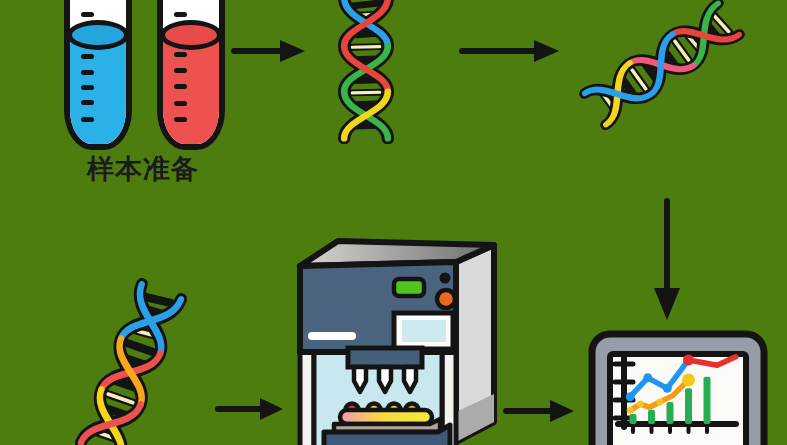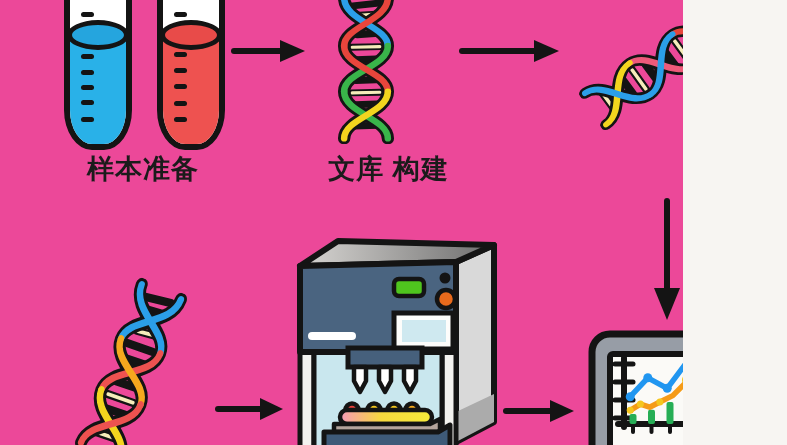--- a/index.html
+++ b/index.html
@@ -1,17 +1,17 @@
 <!DOCTYPE html>
 <html><head>
 <meta charset="utf-8">
 <style>
   html,body{margin:0;padding:0;background:#f7f5f2;}
-  .canvas{position:relative;width:683px;height:445px;background:#ec4899;overflow:hidden;
-          font-family:Liberation Sans, sans-serif;}
+  .canvas{position:relative;width:787px;height:445px;background:#4d7c0f;overflow:hidden;
+          font-family:Liberation Mono, monospace;}
   .abs{position:absolute;}
 
   
   .tube{position:absolute;width:56px;height:190px;top:-52px;border:6px solid #141414;
         border-radius:10px 10px 28px 28px / 10px 10px 40px 40px;background:#fff;overflow:hidden;}
   .tube-blue{left:64px;}
   .tube-red{left:157px;}
   .liquid{position:absolute;left:-2px;right:-2px;bottom:-2px;top:76px;}
   .tube-blue .liquid{background:#29b1e8;}
   .tube-red  .liquid{background:#ee5250;}
@@ -94,21 +94,20 @@
         <path stroke="#2b9fe8" d="M40,8 C40,42 100,50 100,78"></path>
         <path stroke="#39b54a" d="M100,78 C100,108 40,116 40,144"></path>
         <path stroke="#39b54a" d="M40,144 C40,175 100,183 100,212"></path>
         <path stroke="#e8453c" d="M100,8 C100,42 40,50 40,78"></path>
         <path stroke="#e8453c" d="M40,78 C40,108 100,116 100,144"></path>
         <path stroke="#f3d51e" d="M100,144 C100,175 40,183 40,212"></path>
       </g>
     </svg>
   </div>
 
-  <div class="step-label" style="left:296px;top:151px;width:185px">文库 构建</div>
 
   <div class="arrow" style="left:458px;top:38px">
     <svg width="104" height="26">
       <line x1="4" y1="13" x2="76" y2="13" stroke="#141414" stroke-width="6" stroke-linecap="round"></line>
       <polygon points="76,2 101,13 76,24" fill="#141414"></polygon>
     </svg>
   </div>
 
   <div class="helix" style="left:560px;top:-12px;width:204px;height:152px">
     <svg viewBox="0 0 140 220" width="88" height="172" preserveAspectRatio="none" style="transform:rotate(56deg)">

